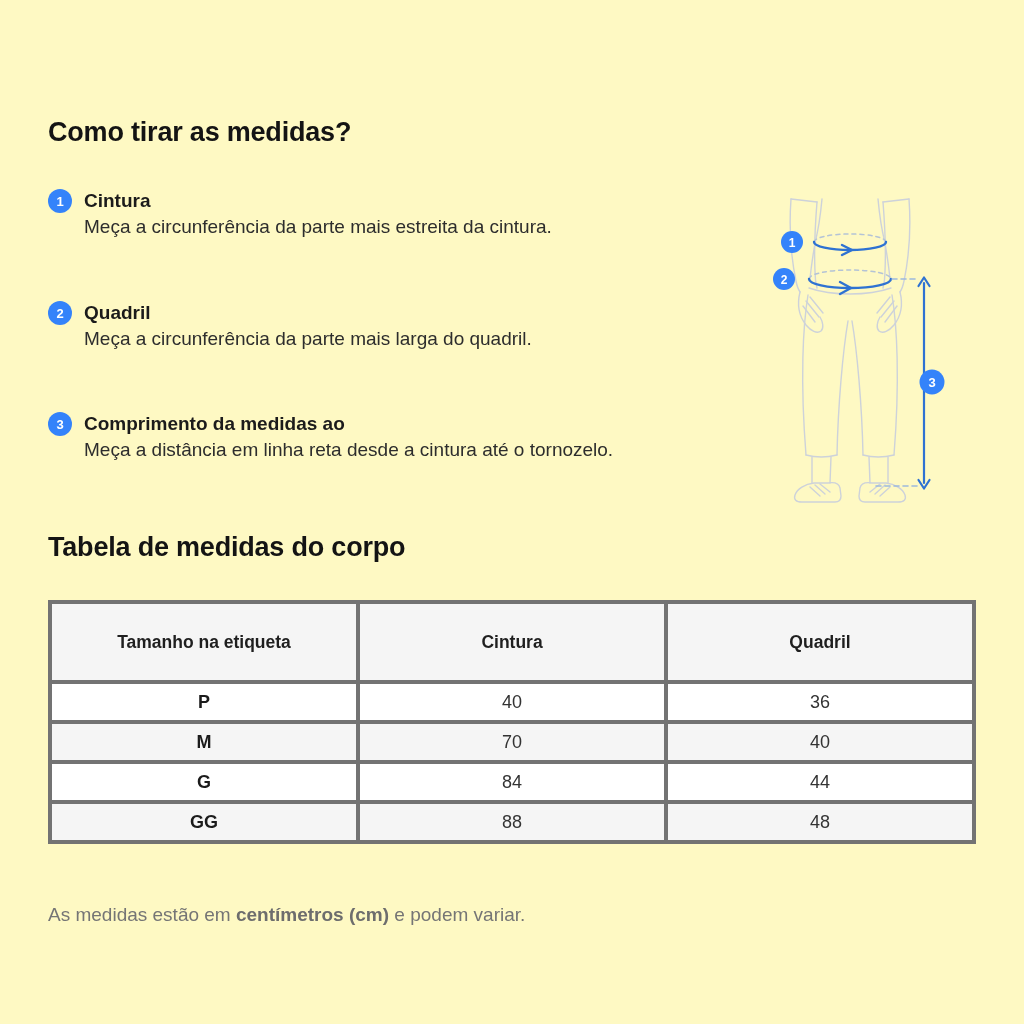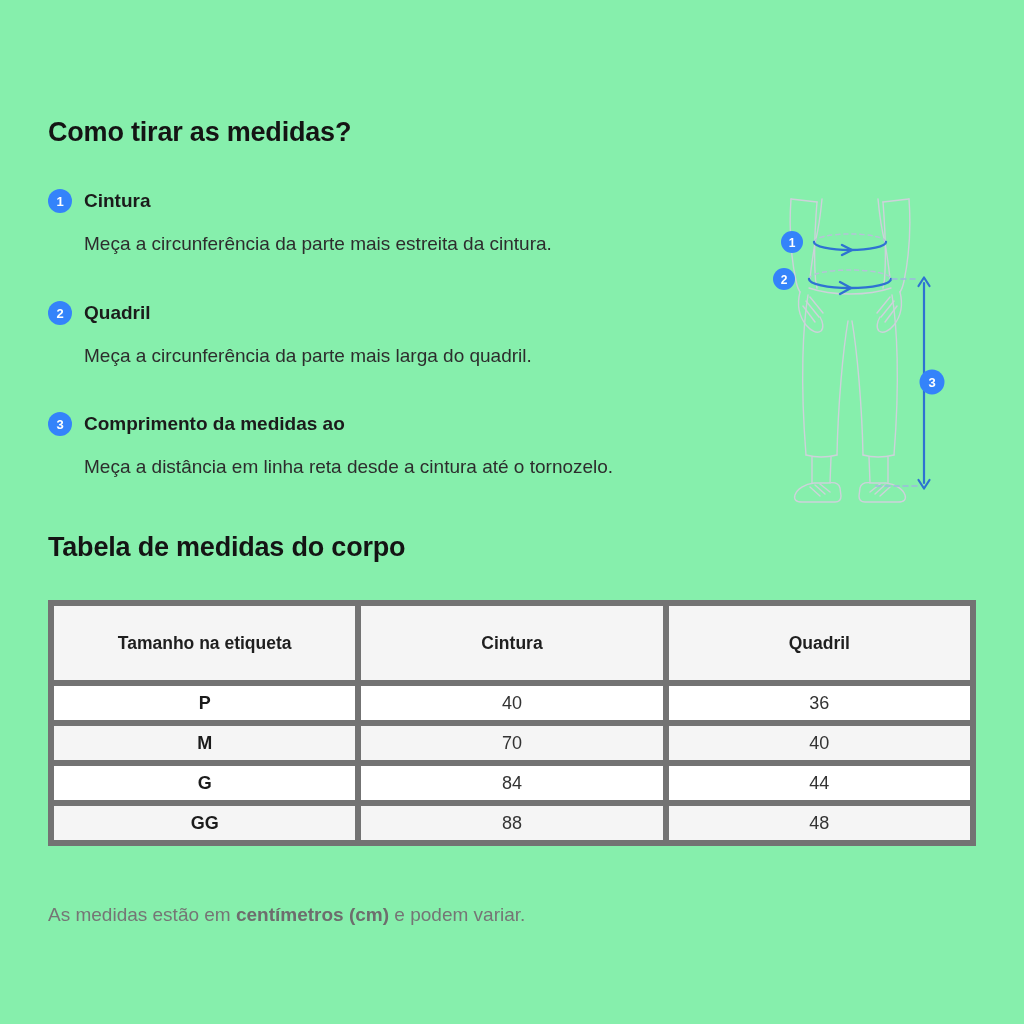--- a/index.html
+++ b/index.html
@@ -1,20 +1,20 @@
 <!DOCTYPE html>
 <html><head>
 <meta charset="utf-8">
 <style>
   * { margin:0; padding:0; box-sizing:border-box; }
   html,body { background:#ffffff; }
   #canvas {
     position:relative;
     width:1024px; height:1024px;
-    background:#86efac;
+    background:#fef9c3;
     font-family:"Liberation Sans","DejaVu Sans",sans-serif;
     color:#1a1a1a;
     overflow:hidden;
   }
   .section-title {
     position:absolute; left:48px;
     font-size:27px; font-weight:700; color:#141414;
     letter-spacing:-0.2px;
   }
   #howto-title { top:117px; }
@@ -29,30 +29,30 @@
   #step-3 { top:412px; }
   .badge {
     width:24px; height:24px; border-radius:50%;
     background:#3483fa; color:#ffffff;
     font-size:13px; font-weight:700;
     display:flex; align-items:center; justify-content:center;
     flex:0 0 24px; margin-right:12px;
   }
   .step-text { }
   .step-label { font-size:19px; font-weight:700; line-height:24px; color:#1b1b1b; }
-  .step-desc  { font-size:19px; font-weight:400; line-height:26px; color:#2d2d2d; margin-top:18px; }
+  .step-desc  { font-size:19px; font-weight:400; line-height:26px; color:#2d2d2d; margin-top:1px; }
 
   #figure-svg { position:absolute; left:770px; top:165px; }
 
   #size-table {
     position:absolute; left:48px; top:600px; width:928px;
     border-collapse:collapse; table-layout:fixed;
   }
   #size-table th, #size-table td {
-    border:6px solid #737373; text-align:center; vertical-align:middle;
+    border:4px solid #737373; text-align:center; vertical-align:middle;
   }
   #size-table th {
     height:80px; background:#f5f5f5;
     font-size:17.5px; font-weight:700; color:#1f1f1f;
   }
   #size-table td { height:40px; font-size:18px; color:#333333; background:#ffffff; }
   #size-table td.size-cell { font-weight:700; color:#1b1b1b; }
   #size-table tr.alt td { background:#f5f5f5; }
 
   #footnote {

